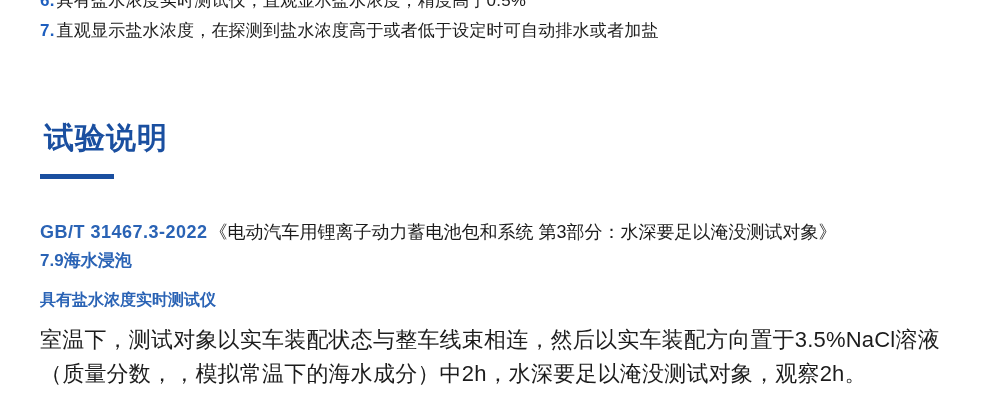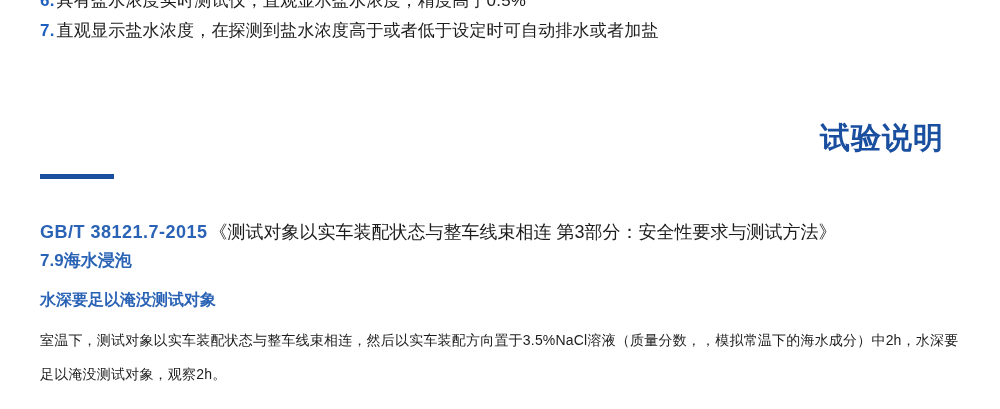--- a/index.html
+++ b/index.html
@@ -52,22 +52,21 @@
   
   .section-block {
     margin-top: 72px;
   }
   .section-title {
     font-size: 30px;
     font-weight: bold;
     color: #1a4fa0;
     letter-spacing: 1px;
     line-height: 40px;
-    margin: 16px;
-    text-align: right;
+    margin: 4px;
   }
   .title-rule {
     width: 74px;
     height: 5px;
     background: #1a4fa0;
     margin-top: 16px;
   }
 
   
   .standard-line {
@@ -94,21 +93,21 @@
   }
   .subhead {
     margin-top: 12px;
     font-size: 16px;
     line-height: 26px;
     color: #2a63b5;
     font-weight: bold;
   }
   .body-para {
     margin-top: 10px;
-    font-size: 14px;
+    font-size: 22px;
     line-height: 34px;
     color: #1c1c1c;
     letter-spacing: 0.2px;
   }
 </style>
 </head>
 <body>
 
 <div class="page">
 
@@ -121,24 +120,24 @@
       <span class="feature-num">7.</span>
       <span class="feature-text">直观显示盐水浓度，在探测到盐水浓度高于或者低于设定时可自动排水或者加盐</span>
     </li>
   </ul>
 
   <div class="section-block">
     <h2 class="section-title">试验说明</h2>
     <div class="title-rule"></div>
 
     <div class="standard-line">
-      <span class="standard-code">GB/T  38121.7-2015</span><span class="standard-name">《测试对象以实车装配状态与整车线束相连  第3部分：安全性要求与测试方法》</span>
+      <span class="standard-code">GB/T  31467.3-2022</span><span class="standard-name">《电动汽车用锂离子动力蓄电池包和系统  第3部分：水深要足以淹没测试对象》</span>
     </div>
 
     <div class="clause">7.9海水浸泡</div>
 
-    <div class="subhead">水深要足以淹没测试对象</div>
+    <div class="subhead">具有盐水浓度实时测试仪</div>
 
     <p class="body-para">室温下，测试对象以实车装配状态与整车线束相连，然后以实车装配方向置于3.5%NaCl溶液（质量分数，，模拟常温下的海水成分）中2h，水深要足以淹没测试对象，观察2h。</p>
 
   </div>
 
 </div>
 
 </body></html>

